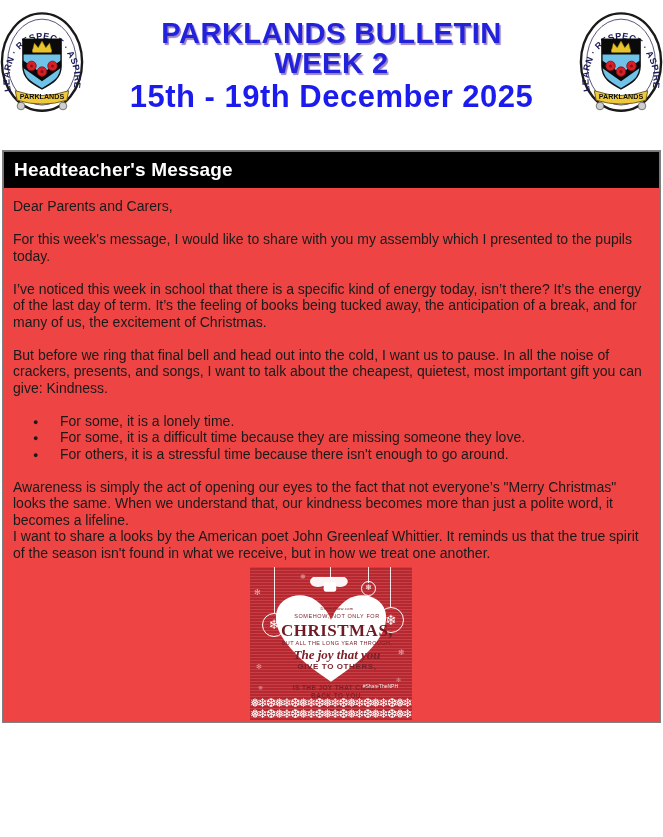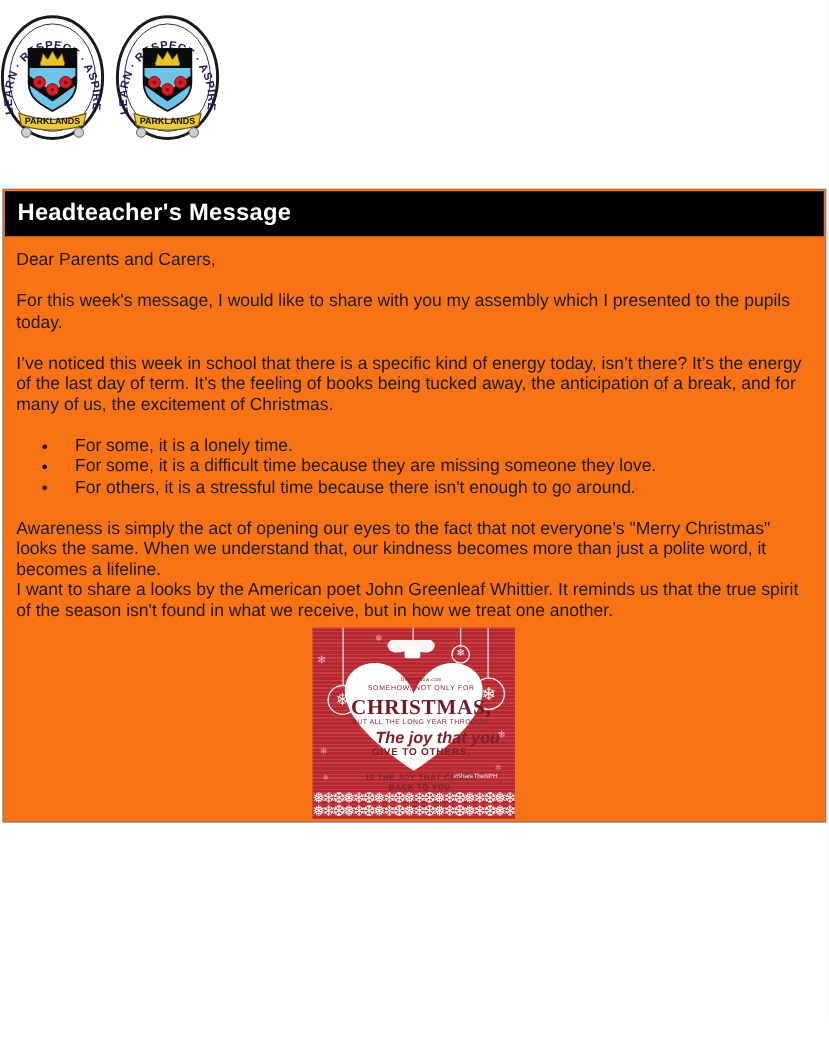--- a/index.html
+++ b/index.html
@@ -10,21 +10,21 @@
   .header { display:flex; align-items:flex-start; padding-top:8px; }
   .crest-wrap { width:88px; flex:0 0 88px; padding-top:2px; }
   .crest-wrap.right { display:flex; justify-content:flex-end; }
   .titles { flex:1; text-align:center; padding-top:10px; }
   .title-line { font-weight:bold; font-size:29px; letter-spacing:0.5px; color:#2222dd;
                 text-shadow:1.5px 1.5px 1px rgba(70,30,140,0.55); line-height:30px; }
   .date-line { font-weight:bold; font-size:31px; letter-spacing:0.5px; color:#1b1bee;
                line-height:33px; margin-top:2px; }
 
   
-  .box { margin:28px 2px 0 2px; border:1px solid #808080; background:#f97316; }
+  .box { margin:28px 2px 0 2px; border:1px solid #808080; background:#ef4444; }
   .bar { background:#000; color:#fff; font-weight:bold; font-size:19px;
          padding:7px 0 7px 10px; margin:1px; letter-spacing:0.2px; }
   .content { padding:9px 11px 2px 10px; font-size:14px; line-height:16.5px; }
   .content p { margin:0 0 16.5px 0; }
   .content p.tight { margin-bottom:0; }
   ul.msg-list { list-style:none; margin:0 0 16.5px 0; padding-left:20px; }
   ul.msg-list li { position:relative; padding-left:27px; line-height:16.5px; }
   ul.msg-list li::before { content:"●"; position:absolute; left:0; top:1px; font-size:9px; }
 
   
@@ -37,22 +37,22 @@
   .ball { position:absolute; border:1.5px solid #fff; border-radius:50%;
           display:flex; align-items:center; justify-content:center; color:#fff; background:transparent; }
   .heart-svg { position:absolute; left:13px; top:10px; }
   .heart-text { position:absolute; left:24px; top:40px; width:126px; text-align:center;
                 color:#7c2129; line-height:1; }
   .ht-site { font-size:4px; letter-spacing:0.3px; margin-bottom:3px; }
   .ht-somehow { font-size:5.5px; letter-spacing:0.6px; margin-bottom:2px; }
   .ht-christmas { font-family:"Liberation Serif","DejaVu Serif",serif; font-size:17px;
                   font-weight:bold; letter-spacing:0.5px; color:#6d1b24; margin-bottom:2px; }
   .ht-longyear { font-size:5.5px; letter-spacing:0.4px; margin-bottom:2px; }
-  .ht-script { font-family:Liberation Sans, sans-serif; font-style:italic;
-               font-weight:bold; font-size:13px; margin:1px 0 2px 0;text-align:right; }
+  .ht-script { font-family:Liberation Serif, serif; font-style:italic;
+               font-weight:bold; font-size:13px; margin:1px 0 2px 0; }
   .ht-give { font-size:8px; font-weight:bold; letter-spacing:0.6px; margin-bottom:14px; }
   .ht-joy { font-size:6.5px; font-weight:bold; letter-spacing:0.4px; margin-bottom:1.5px; }
   .ht-back { font-size:6.5px; font-weight:bold; letter-spacing:0.4px; margin-bottom:3px; }
   .ht-credit { font-size:4px; letter-spacing:0.3px; line-height:5px; }
   .hashtag { position:absolute; right:14px; bottom:26px; color:rgba(255,255,255,0.9); font-size:5px; }
   .snowband { position:absolute; left:0; right:0; bottom:-4px; height:26px; color:#fff;
               font-size:12px; letter-spacing:-2px; line-height:11px; overflow:hidden;
               text-align:center; white-space:nowrap; }
 </style>
 </head>
@@ -89,33 +89,39 @@
     </symbol>
   </defs>
 </svg>
 
 <div class="header">
   <div class="crest-wrap">
     <svg width="84" height="108">
         <use href="#crest"></use>
       </svg>
   </div>
+  <div class="titles">
+    <div class="title-line">PARKLANDS BULLETIN</div>
+    <div class="title-line">WEEK 2</div>
+    <div class="date-line">15th - 19th December 2025</div>
+  </div>
   <div class="crest-wrap right">
     <svg width="84" height="108">
         <use href="#crest"></use>
       </svg>
   </div>
 </div>
 
 <div class="box">
   <div class="bar">Headteacher's Message</div>
   <div class="content">
     <p>Dear Parents and Carers,</p>
     <p>For this week's message, I would like to share with you my assembly which I presented to the pupils today.</p>
     <p>I’ve noticed this week in school that there is a specific kind of energy today, isn’t there? It’s the energy of the last day of term. It’s the feeling of books being tucked away, the anticipation of a break, and for many of us, the excitement of Christmas.</p>
+    <p>But before we ring that final bell and head out into the cold, I want us to pause. In all the noise of crackers, presents, and songs, I want to talk about the cheapest, quietest, most important gift you can give: Kindness.</p>
     <ul class="msg-list">
       <li>For some, it is a lonely time.</li>
       <li>For some, it is a difficult time because they are missing someone they love.</li>
       <li>For others, it is a stressful time because there isn't enough to go around.</li>
     </ul>
     <p class="tight">Awareness is simply the act of opening our eyes to the fact that not everyone’s "Merry Christmas" looks the same. When we understand that, our kindness becomes more than just a polite word, it becomes a lifeline.</p>
     <p class="tight">I want to share a looks by the American poet John Greenleaf Whittier. It reminds us that the true spirit of the season isn't found in what we receive, but in how we treat one another.</p>
 
     <div class="poster">
 

